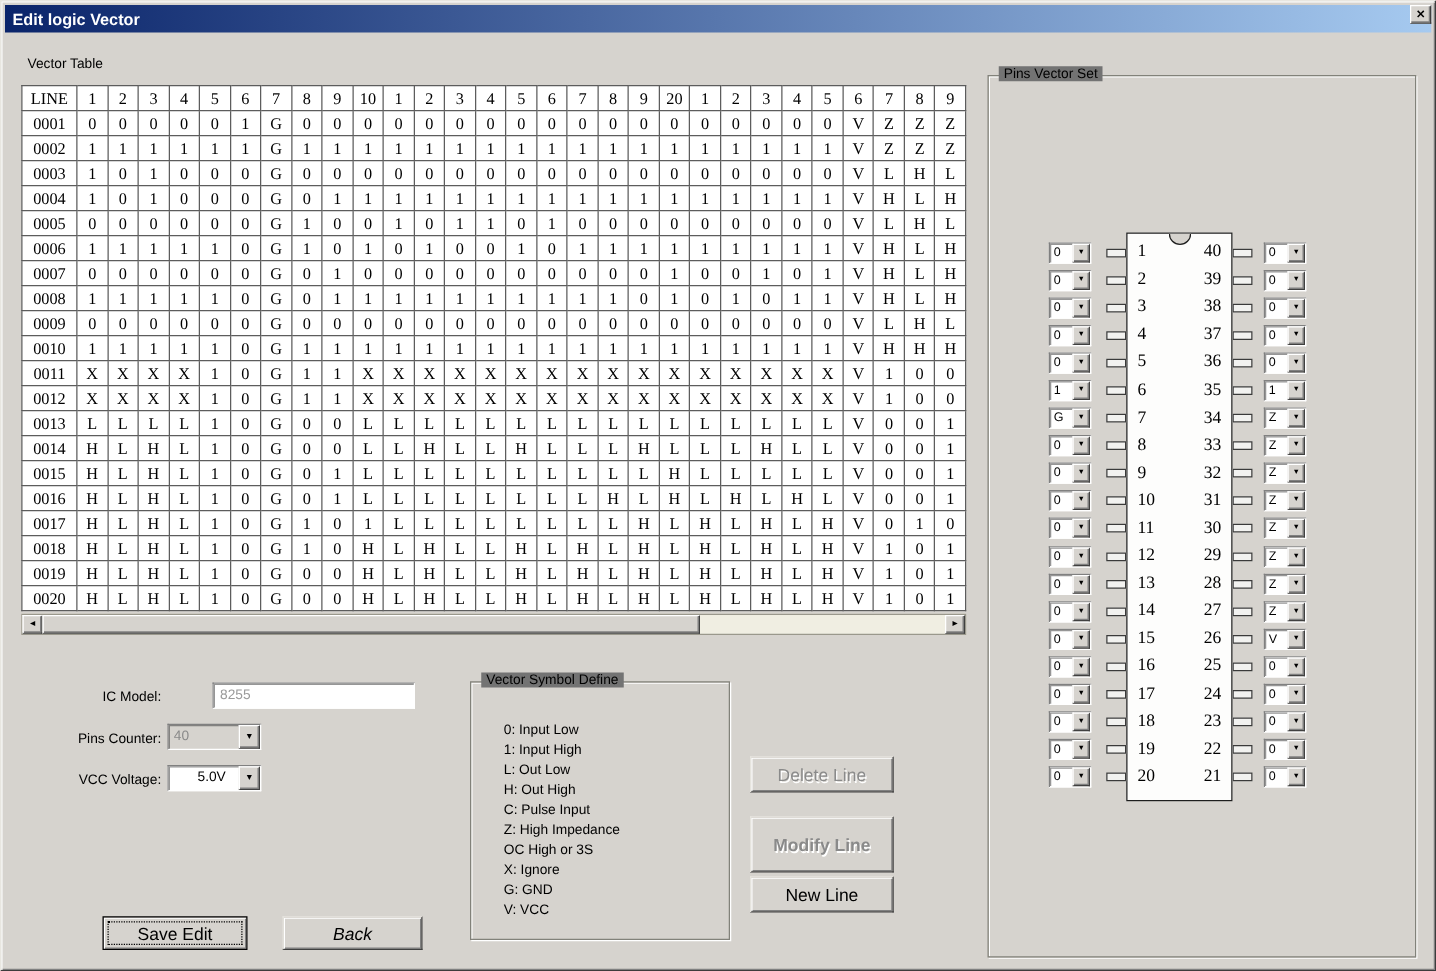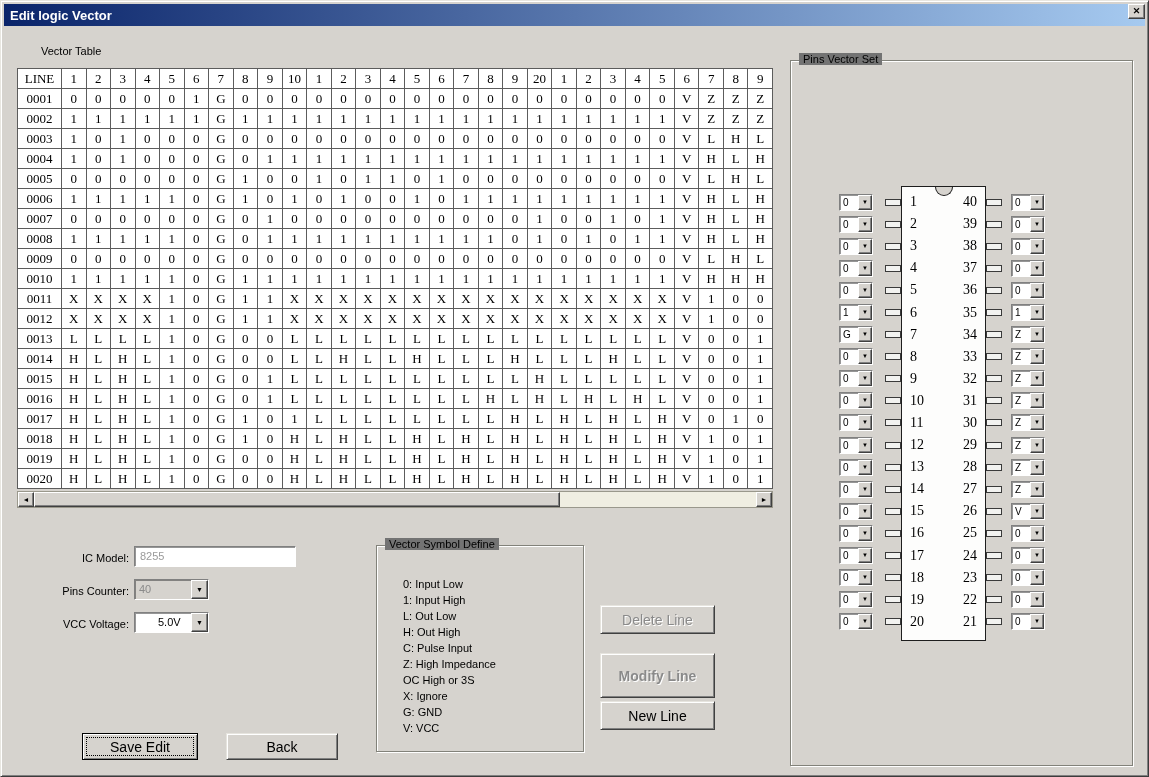--- a/index.html
+++ b/index.html
@@ -10,42 +10,42 @@
     border:1px solid; border-color:#e8e6e0 #3c3c3c #3c3c3c #e8e6e0;
     box-shadow: inset 1px 1px 0 #ffffff, inset -1px -1px 0 #808080; }
 
   .titlebar { position:absolute; left:3px; top:3px; right:3px; height:22px;
     background:linear-gradient(to right,#0a246a,#a6caf0);
     color:#fff; font-weight:bold; font-size:13px; display:flex; align-items:center; padding-left:6px; }
   .close-btn { position:absolute; right:3px; top:3px; width:17px; height:15px; background:#d6d3ce;
     border:1px solid; border-color:#ffffff #404040 #404040 #ffffff; box-shadow: inset -1px -1px 0 #808080;
     font-size:9px; font-weight:bold; color:#000; text-align:center; line-height:13px; cursor:default; }
 
-  .vt-label { position:absolute; left:21px; top:44px;margin-left:19px; }
+  .vt-label { position:absolute; left:21px; top:44px; }
 
   table.vector { position:absolute; left:16px; top:67px; width:756px; border-collapse:collapse;
     table-layout:fixed; background:#fff; font-family:"Liberation Serif",serif; font-size:13px; }
   table.vector th, table.vector td { border:1px solid #5c5c5c; height:19px; line-height:19px;
     text-align:center; font-weight:normal; padding:0; overflow:hidden; white-space:nowrap; }
   table.vector .line-col { width:44px; }
 
   .hscroll { position:absolute; left:16px; top:490px; width:756px; height:17px; background:#f0eee2;
     border:1px solid #9a988c; }
   .sb-btn { position:absolute; top:0; width:16px; height:15px; background:#d6d3ce;
     border:1px solid; border-color:#ffffff #404040 #404040 #ffffff; box-shadow: inset -1px -1px 0 #808080;
     font-size:7px; text-align:center; line-height:14px; color:#000; }
   .sb-left { left:0; }
   .sb-right { right:0; }
   .sb-thumb { position:absolute; left:16px; top:0; width:526px; height:15px; background:#d6d3ce;
     border:1px solid; border-color:#ffffff #404040 #404040 #ffffff; box-shadow: inset -1px -1px 0 #808080; }
 
   .label-right { position:absolute; width:108px; text-align:right; }
 
   .textbox { position:absolute; background:#fff; border:1px solid; border-color:#808080 #ffffff #ffffff #808080;
-    box-shadow: inset 1px 1px 0 rgba(64,64,64,.55); padding:3px 13px 0 5px; }
+    box-shadow: inset 1px 1px 0 rgba(64,64,64,.55); padding:3px 13px 0 5px;margin-left:36px; }
   .textbox.disabled { color:#9a9a9a; }
 
   .combo { display:flex; background:#fff; border:1px solid; border-color:#808080 #ffffff #ffffff #808080;
     box-shadow: inset 1px 1px 0 rgba(64,64,64,.55); }
   .combo-value { flex:1; overflow:hidden; white-space:nowrap; }
   .combo-btn { background:#d6d3ce; border:1px solid; border-color:#ffffff #404040 #404040 #ffffff;
     box-shadow: inset -1px -1px 0 #808080; text-align:center; color:#000; }
   .combo.disabled { background:#d6d3ce; }
   .combo.disabled .combo-value { color:#8a8a8a; }
 
@@ -822,21 +822,21 @@
   <div class="btn disabled" style="left:599px; top:652px; width:115px; height:45px;font-weight:bold;">
     <span>Modify Line</span>
   </div>
   <div class="btn" style="left:599px; top:700px; width:115px; height:29px;">
     <span>New Line</span>
   </div>
 
   <div class="btn default" style="left:81px; top:732px; width:116px; height:27px;">
     <span>Save Edit</span>
   </div>
-  <div class="btn" style="left:225px; top:732px; width:112px; height:27px;">
+  <div class="btn" style="left:225px; top:732px; width:112px; height:27px;font-style:italic;">
     <span>Back</span>
   </div>
 
   <div class="groupbox" style="left:789px; top:59px; width:343px; height:706px;">
     <span class="legend">Pins Vector Set</span>
     <div class="chip-body"></div>
     <div class="chip-notch"></div>
     <div class="pin-rows" id="pin-rows">
         <div class="pin-row">
           <div class="combo pin-combo">

